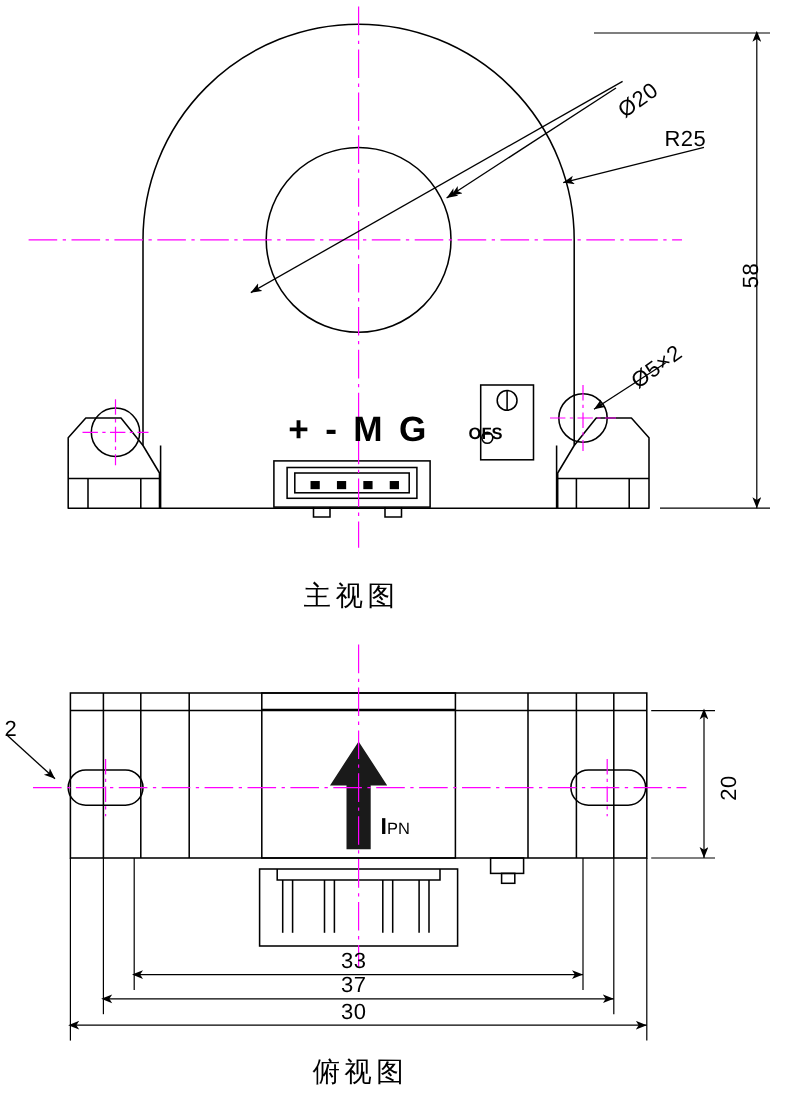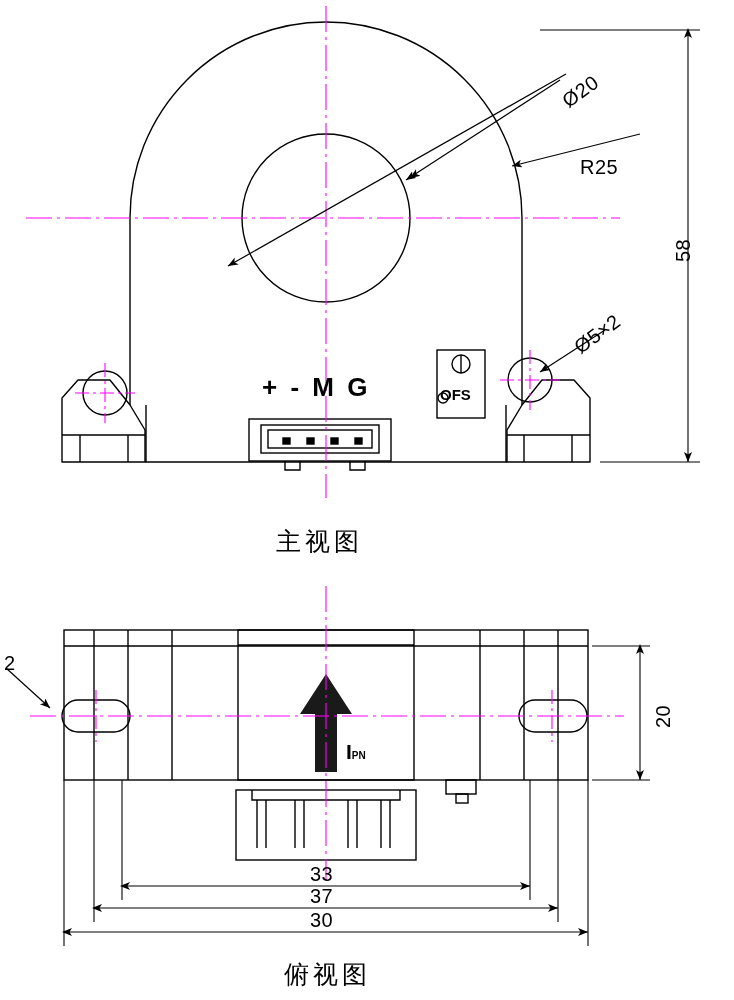--- a/index.html
+++ b/index.html
@@ -35,35 +35,35 @@
   }
   .dim {
     font-size: 20px;
     letter-spacing: 0.5px;
   }
   .viewname {
     font-size: 25px;
     letter-spacing: 4px;
   }
   .termlabel {
-    font-size: 26px;
+    font-size: 32px;
     font-weight: bold;
     letter-spacing: 3px;
   }
   .ofs {
     font-size: 15px;
     font-weight: bold;
   }
   .ipn {
     font-size: 21px;
     font-weight: bold;
   }
   .sub {
-    font-size: 10px;
-    font-weight: bold;
+    font-size: 15px;
+    font-weight: normal;
     vertical-align: baseline;
   }
   .rot-d20 {
     transform: rotate(-36deg);
     transform-origin: left top;
   }
   .rot-d5 {
     transform: rotate(-36deg);
     transform-origin: left top;
   }
@@ -251,29 +251,29 @@
       <path d="M 94 908 L 558 908" marker-start="url(#arrB)" marker-end="url(#arrA)"></path>
 
       <path d="M 64 780 L 64 946"></path>
       <path d="M 588 780 L 588 946"></path>
       <path d="M 64 932 L 588 932" marker-start="url(#arrB)" marker-end="url(#arrA)"></path>
     </g>
   </svg>
 
   <div class="lbl dim rot-d20" style="left:558px; top:94px;">Ø20</div>
 
-  <div class="lbl dim" style="left:580px; top:116px;margin-top:40px;">R25</div>
+  <div class="lbl dim" style="left:604px; top:116px;">R25</div>
 
   <div class="lbl dim rot-d5" style="left:570px; top:340px;">Ø5×2</div>
 
   <div class="lbl dim rot-vert" style="left:672px; top:262px;">58</div>
 
   <div class="lbl termlabel" style="left:262px; top:372px;">+ - M G</div>
 
-  <div class="lbl ofs" style="left:440px; top:386px;">OFS</div>
+  <div class="lbl ofs" style="left:426px; top:386px;">OFS</div>
 
   <div class="lbl viewname cjk" style="left:276px; top:525px;">主视图</div>
 
   <div class="lbl dim" style="left:4px; top:652px;">2</div>
 
   <div class="lbl dim rot-vert" style="left:652px; top:728px;">20</div>
 
   <div class="lbl dim" style="left:310px; top:863px;">33</div>
 
   <div class="lbl dim" style="left:310px; top:885px;">37</div>

